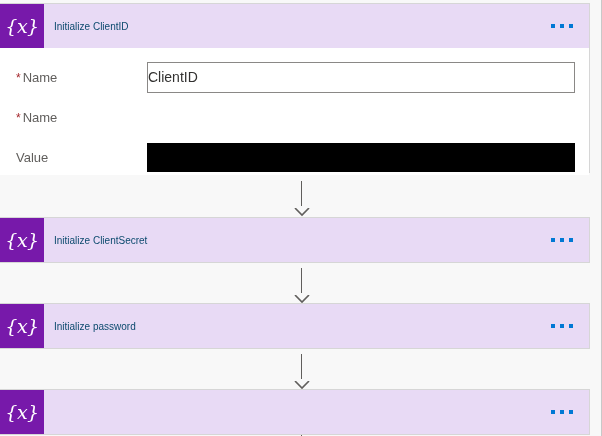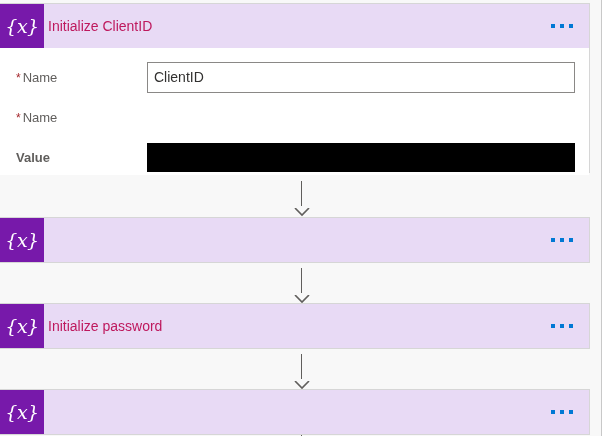--- a/index.html
+++ b/index.html
@@ -49,23 +49,23 @@
     display: flex;
     align-items: center;
     justify-content: center;
     font-family: "DejaVu Serif", serif;
     font-size: 19px;
     font-style: italic;
     letter-spacing: -0.5px;
     user-select: none;
   }
   .card-title {
-    margin-left: 4px;
-    font-size: 14px;
-    color: #be185d;
+    margin-left: 10px;
+    font-size: 10px;
+    color: #0c4a6e;
     font-family: "Liberation Sans", sans-serif;
     white-space: nowrap;
   }
   .card-menu {
     position: absolute;
     right: 10px;
     top: 50%;
     transform: translateY(-50%);
     display: flex;
     gap: 5px;
@@ -86,21 +86,21 @@
   }
   .form-row {
     display: flex;
     align-items: center;
     height: 36px;
     padding: 0 0 0 16px;
     box-sizing: border-box;
   }
   .form-row.row-name   { margin-top: 11px; }
   .form-row.row-type   { margin-top: 4px; }
-  .form-row.row-value  { margin-top: 4px; margin-bottom: 14px; font-weight: bold; }
+  .form-row.row-value  { margin-top: 4px; margin-bottom: 14px; }
 
   .form-label {
     width: 131px;
     min-width: 131px;
     font-size: 13px;
     color: #605e5c;
     display: flex;
     align-items: baseline;
   }
   .req-star {
@@ -110,21 +110,21 @@
     line-height: 1;
   }
   .field {
     flex: 1;
     height: 31px;
     box-sizing: border-box;
     border: 1px solid #8a8886;
     background: #ffffff;
     display: flex;
     align-items: center;
-    padding: 0 6px;
+    padding: 0 0;
     font-size: 14px;
     color: #323130;
     margin-right: 14px;
     position: relative;
   }
   .field.redacted {
     background: #000000;
     border-color: #000000;
     height: 29px;
     color: transparent;
@@ -204,20 +204,21 @@
   <div class="connector" style="top:181px;height:25px;"></div>
   <div class="arrowhead" style="top:203px;">
     <svg width="16" height="9" viewBox="0 0 16 9" aria-hidden="true">
       <path d="M1,0 L8,7 L15,0" fill="none" stroke="#605e5c" stroke-width="1.6"></path>
     </svg>
   </div>
 
   <div class="card" style="top:217px;height:46px;">
     <div class="card-header">
       <div class="card-icon">{x}</div>
+      <div class="card-title">Initialize ClientSecret</div>
       <div class="card-menu">
         <i></i>
         <i></i>
         <i></i>
       </div>
     </div>
   </div>
 
   <div class="connector" style="top:268px;height:25px;"></div>
   <div class="arrowhead" style="top:290px;">

